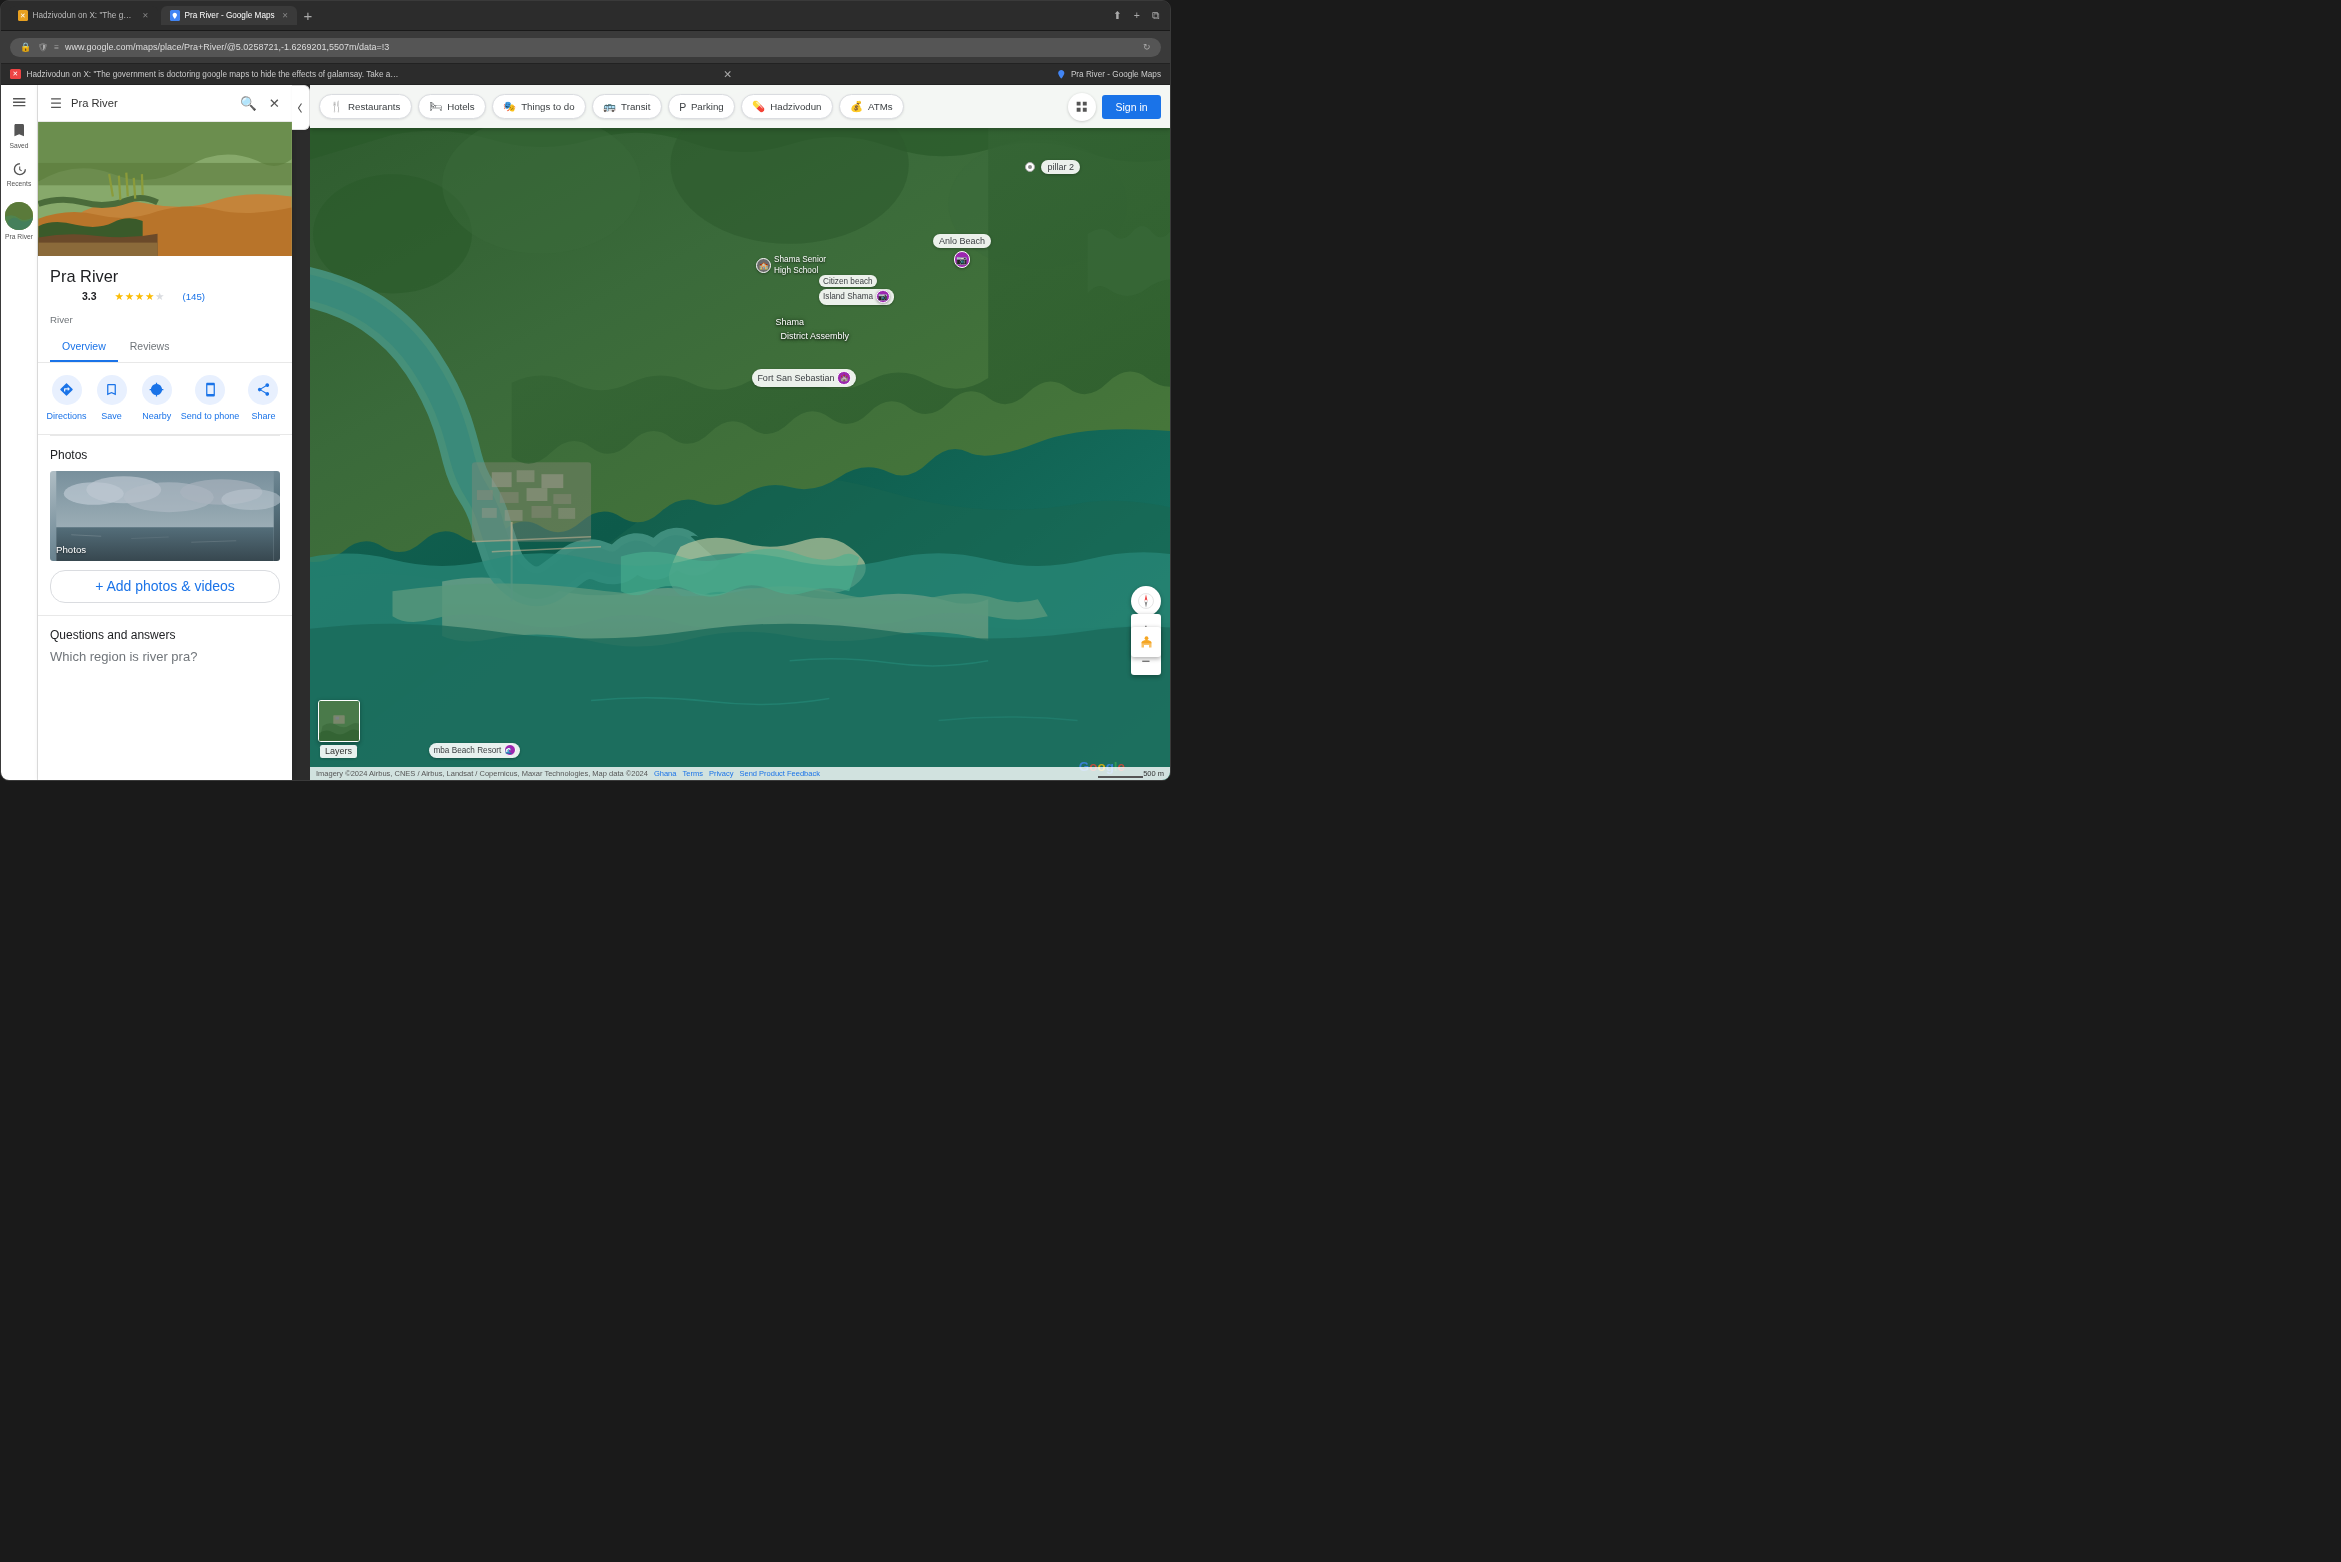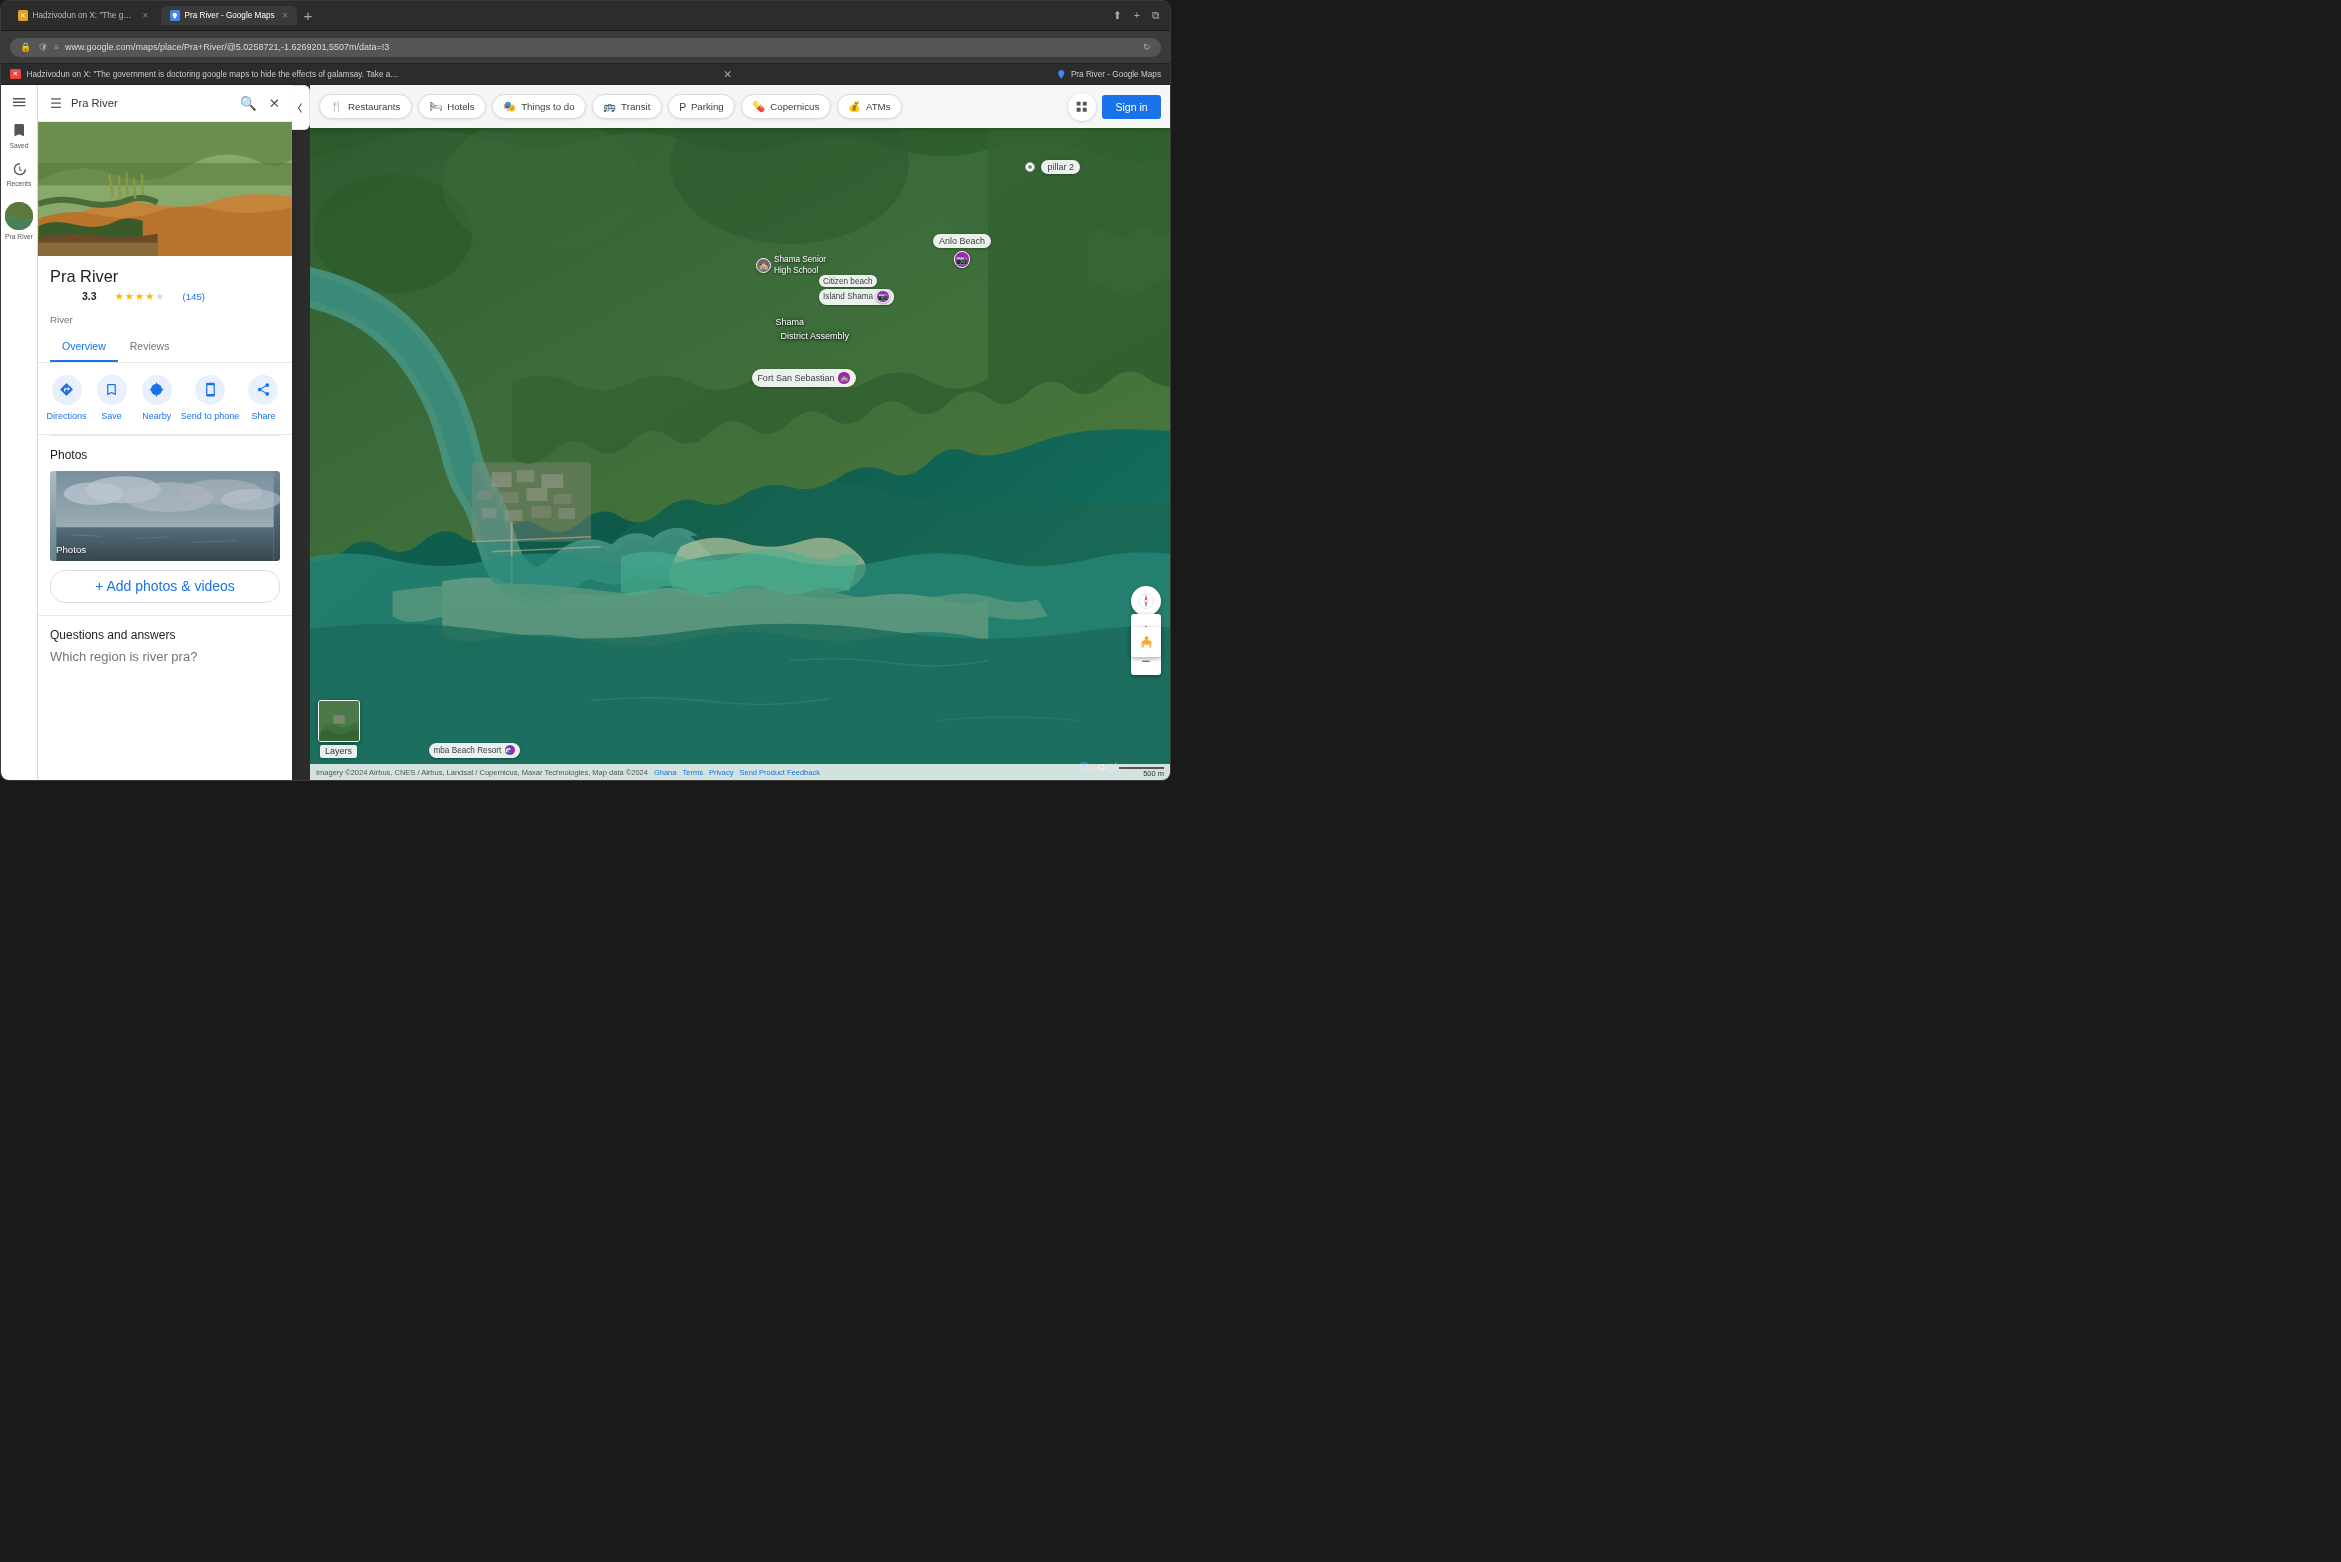--- a/index.html
+++ b/index.html
@@ -111,21 +111,21 @@
     .map-compass { position: absolute; right: 9px; bottom: 179px; width: 30px; height: 30px; background: white; border-radius: 50%; display: flex; align-items: center; justify-content: center; cursor: pointer; box-shadow: 0 1.5px 4.5px rgba(0,0,0,0.3); }
     
     .layers-btn { position: absolute; left: 7.5px; bottom: 22.4px; display: flex; flex-direction: column; align-items: center; gap: 3px; cursor: pointer; }
     .layers-icon-box { width: 42px; height: 42px; border-radius: 3px; overflow: hidden; border: 1.5px solid white; box-shadow: 0 1.5px 4.5px rgba(0,0,0,0.3); background: #4a8c4a; display: flex; align-items: center; justify-content: center; }
     .layers-label { font-size: 9px; color: #333; background: rgba(255,255,255,0.9); padding: 1.5px 4.5px; border-radius: 2.2px; font-weight: 500; box-shadow: 0 0.7px 2.2px rgba(0,0,0,0.2); }
     
     .google-logo { position: absolute; right: 45px; bottom: 6px; font-size: 13.4px; font-weight: 700; color: #555; opacity: 0.8; }
     
     .map-attribution { position: absolute; bottom: 0; left: 0; right: 0; background: rgba(255,255,255,0.8); padding: 2.2px 6px; font-size: 7.5px; color: #555; display: flex; align-items: center; gap: 6px; }
     .map-attr-link { color: #1a73e8; text-decoration: none; cursor: pointer; }
-    .scale-bar { position: absolute; right: 9px; bottom: 4.5px; display: flex; flex-direction: column; align-items: flex-end; }
+    .scale-bar { position: absolute; right: 9px; bottom: 4.5px; display: flex; flex-direction: row; align-items: flex-end; }
     .scale-line { width: 45px; height: 2.2px; background: #555; border: 0.7px solid #555; border-top: none; }
     .scale-text { font-size: 7.5px; color: #333; }
     
     
     .place-marker { position: absolute; display: flex; align-items: center; gap: 3px; cursor: pointer; flex-direction: column; }
     .place-marker-icon { width: 16.4px; height: 16.4px; border-radius: 50%; display: flex; align-items: center; justify-content: center; font-size: 9px; border: 1.5px solid white; box-shadow: 0 0.7px 3px rgba(0,0,0,0.4); }
     .place-marker-purple { background: #9c27b0; }
     
     
     .pillar-marker { position: absolute; display: flex; align-items: center; gap: 3px; cursor: pointer; }
@@ -477,21 +477,21 @@
         <div class="filter-chip">
           <span class="filter-chip-icon">🚌</span>
           <span>Transit</span>
         </div>
         <div class="filter-chip">
           <span class="filter-chip-icon">P</span>
           <span>Parking</span>
         </div>
         <div class="filter-chip">
           <span class="filter-chip-icon">💊</span>
-          <span>Copernicus</span>
+          <span>Hadzivodun</span>
         </div>
         <div class="filter-chip">
           <span class="filter-chip-icon">💰</span>
           <span>ATMs</span>
         </div>
         <div class="map-grid-btn">
           <svg width="13.4" height="13.4" viewBox="0 0 24 24" fill="#555">
               <path d="M3 3h7v7H3zm0 11h7v7H3zm11-11h7v7h-7zm0 11h7v7h-7z"></path>
             </svg>
         </div>

